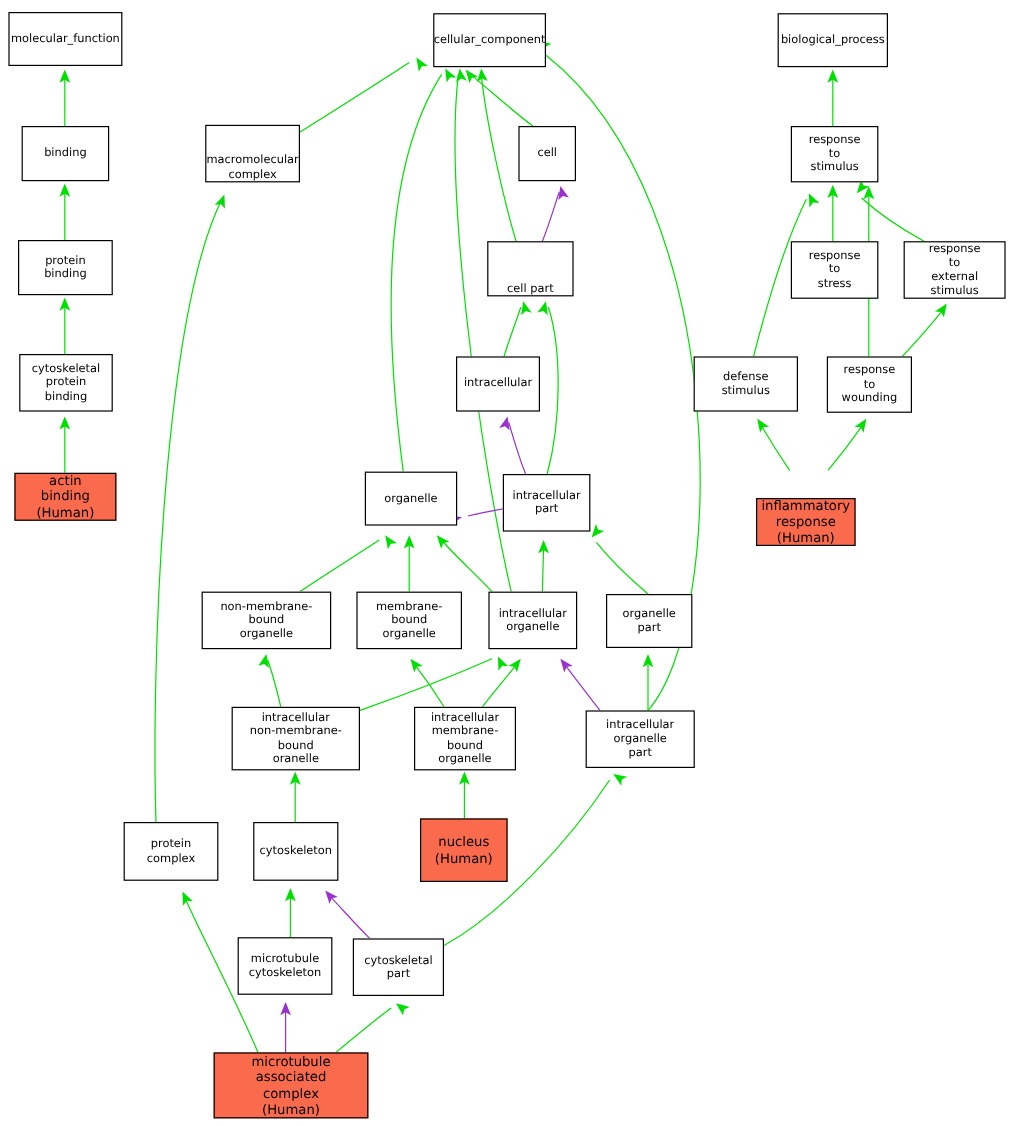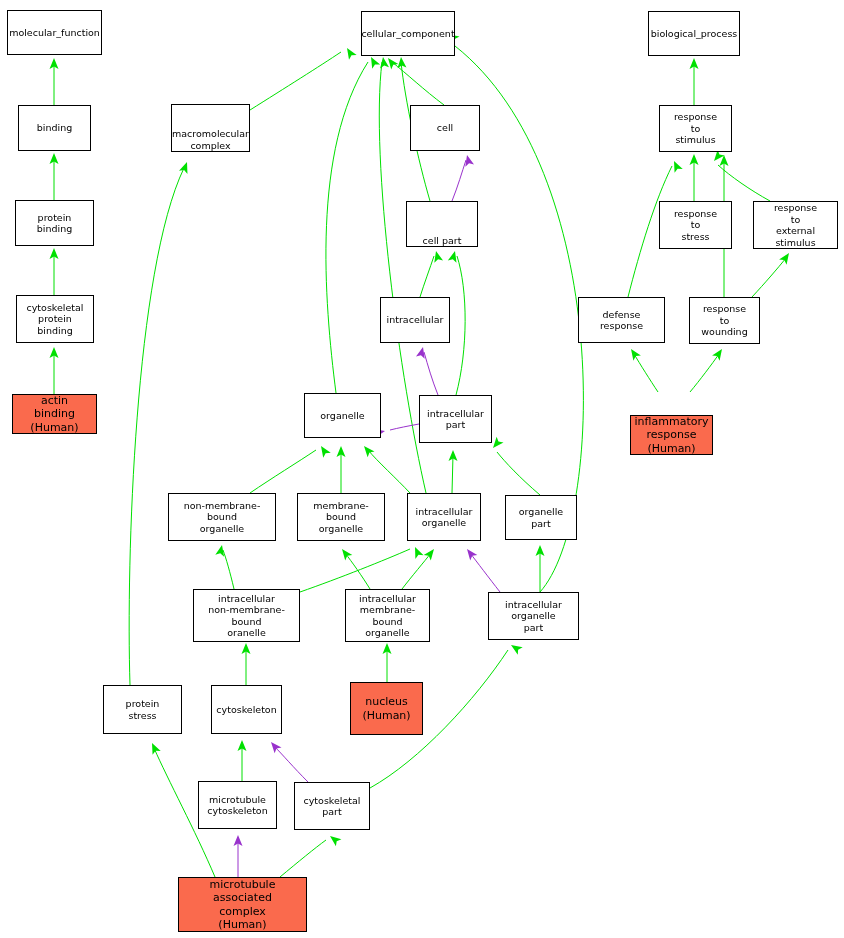--- a/index.html
+++ b/index.html
@@ -127,21 +127,21 @@
         <span class="lbl">actin binding
 (Human)</span>
       </div>
       <div class="node-box" style="left: 345px; top: 11px; width: 94px; height: 45px; margin-left: 16px;">
         <span class="lbl">cellular_component</span>
       </div>
       <div class="node-box" style="left: 171px; top: 104px; width: 79px; height: 48px; align-items: flex-end;">
         <span class="lbl">macromolecular
 complex</span>
       </div>
-      <div class="node-box" style="left: 410px; top: 105px; width: 70px; height: 46px;">
+      <div class="node-box" style="left: 432px; top: 105px; width: 48px; height: 46px;">
         <span class="lbl">cell</span>
       </div>
       <div class="node-box" style="left: 406px; top: 201px; width: 72px; height: 46px; align-items: flex-end;">
         <span class="lbl">cell part</span>
       </div>
       <div class="node-box" style="left: 380px; top: 297px; width: 70px; height: 46px;">
         <span class="lbl">intracellular</span>
       </div>
       <div class="node-box" style="left: 304px; top: 393px; width: 77px; height: 45px;">
         <span class="lbl">organelle</span>
@@ -173,21 +173,21 @@
       <div class="node-box" style="left: 345px; top: 589px; width: 85px; height: 53px;">
         <span class="lbl">intracellular
 membrane-bound
 organelle</span>
       </div>
       <div class="node-box" style="left: 488px; top: 592px; width: 91px; height: 48px;">
         <span class="lbl">intracellular
 organelle part</span>
       </div>
       <div class="node-box" style="left: 103px; top: 685px; width: 79px; height: 49px;">
-        <span class="lbl">protein stress</span>
+        <span class="lbl">protein complex</span>
       </div>
       <div class="node-box" style="left: 211px; top: 685px; width: 71px; height: 49px;">
         <span class="lbl">cytoskeleton</span>
       </div>
       <div class="node-box leaf" style="left: 350px; top: 682px; width: 73px; height: 53px;">
         <span class="lbl">nucleus
 (Human)</span>
       </div>
       <div class="node-box" style="left: 198px; top: 781px; width: 79px; height: 48px;">
         <span class="lbl">microtubule
@@ -211,21 +211,21 @@
       </div>
       <div class="node-box" style="left: 659px; top: 201px; width: 73px; height: 48px;">
         <span class="lbl">response to
 stress</span>
       </div>
       <div class="node-box" style="left: 753px; top: 201px; width: 85px; height: 48px;">
         <span class="lbl">response to
 external stimulus</span>
       </div>
       <div class="node-box" style="left: 578px; top: 297px; width: 87px; height: 46px;">
-        <span class="lbl">defense response</span>
+        <span class="lbl">defense stimulus</span>
       </div>
       <div class="node-box" style="left: 689px; top: 297px; width: 71px; height: 47px;">
         <span class="lbl">response to
 wounding</span>
       </div>
       <div class="node-box leaf" style="left: 630px; top: 415px; width: 83px; height: 40px;">
         <span class="lbl">inflammatory
 response
 (Human)</span>
       </div>

